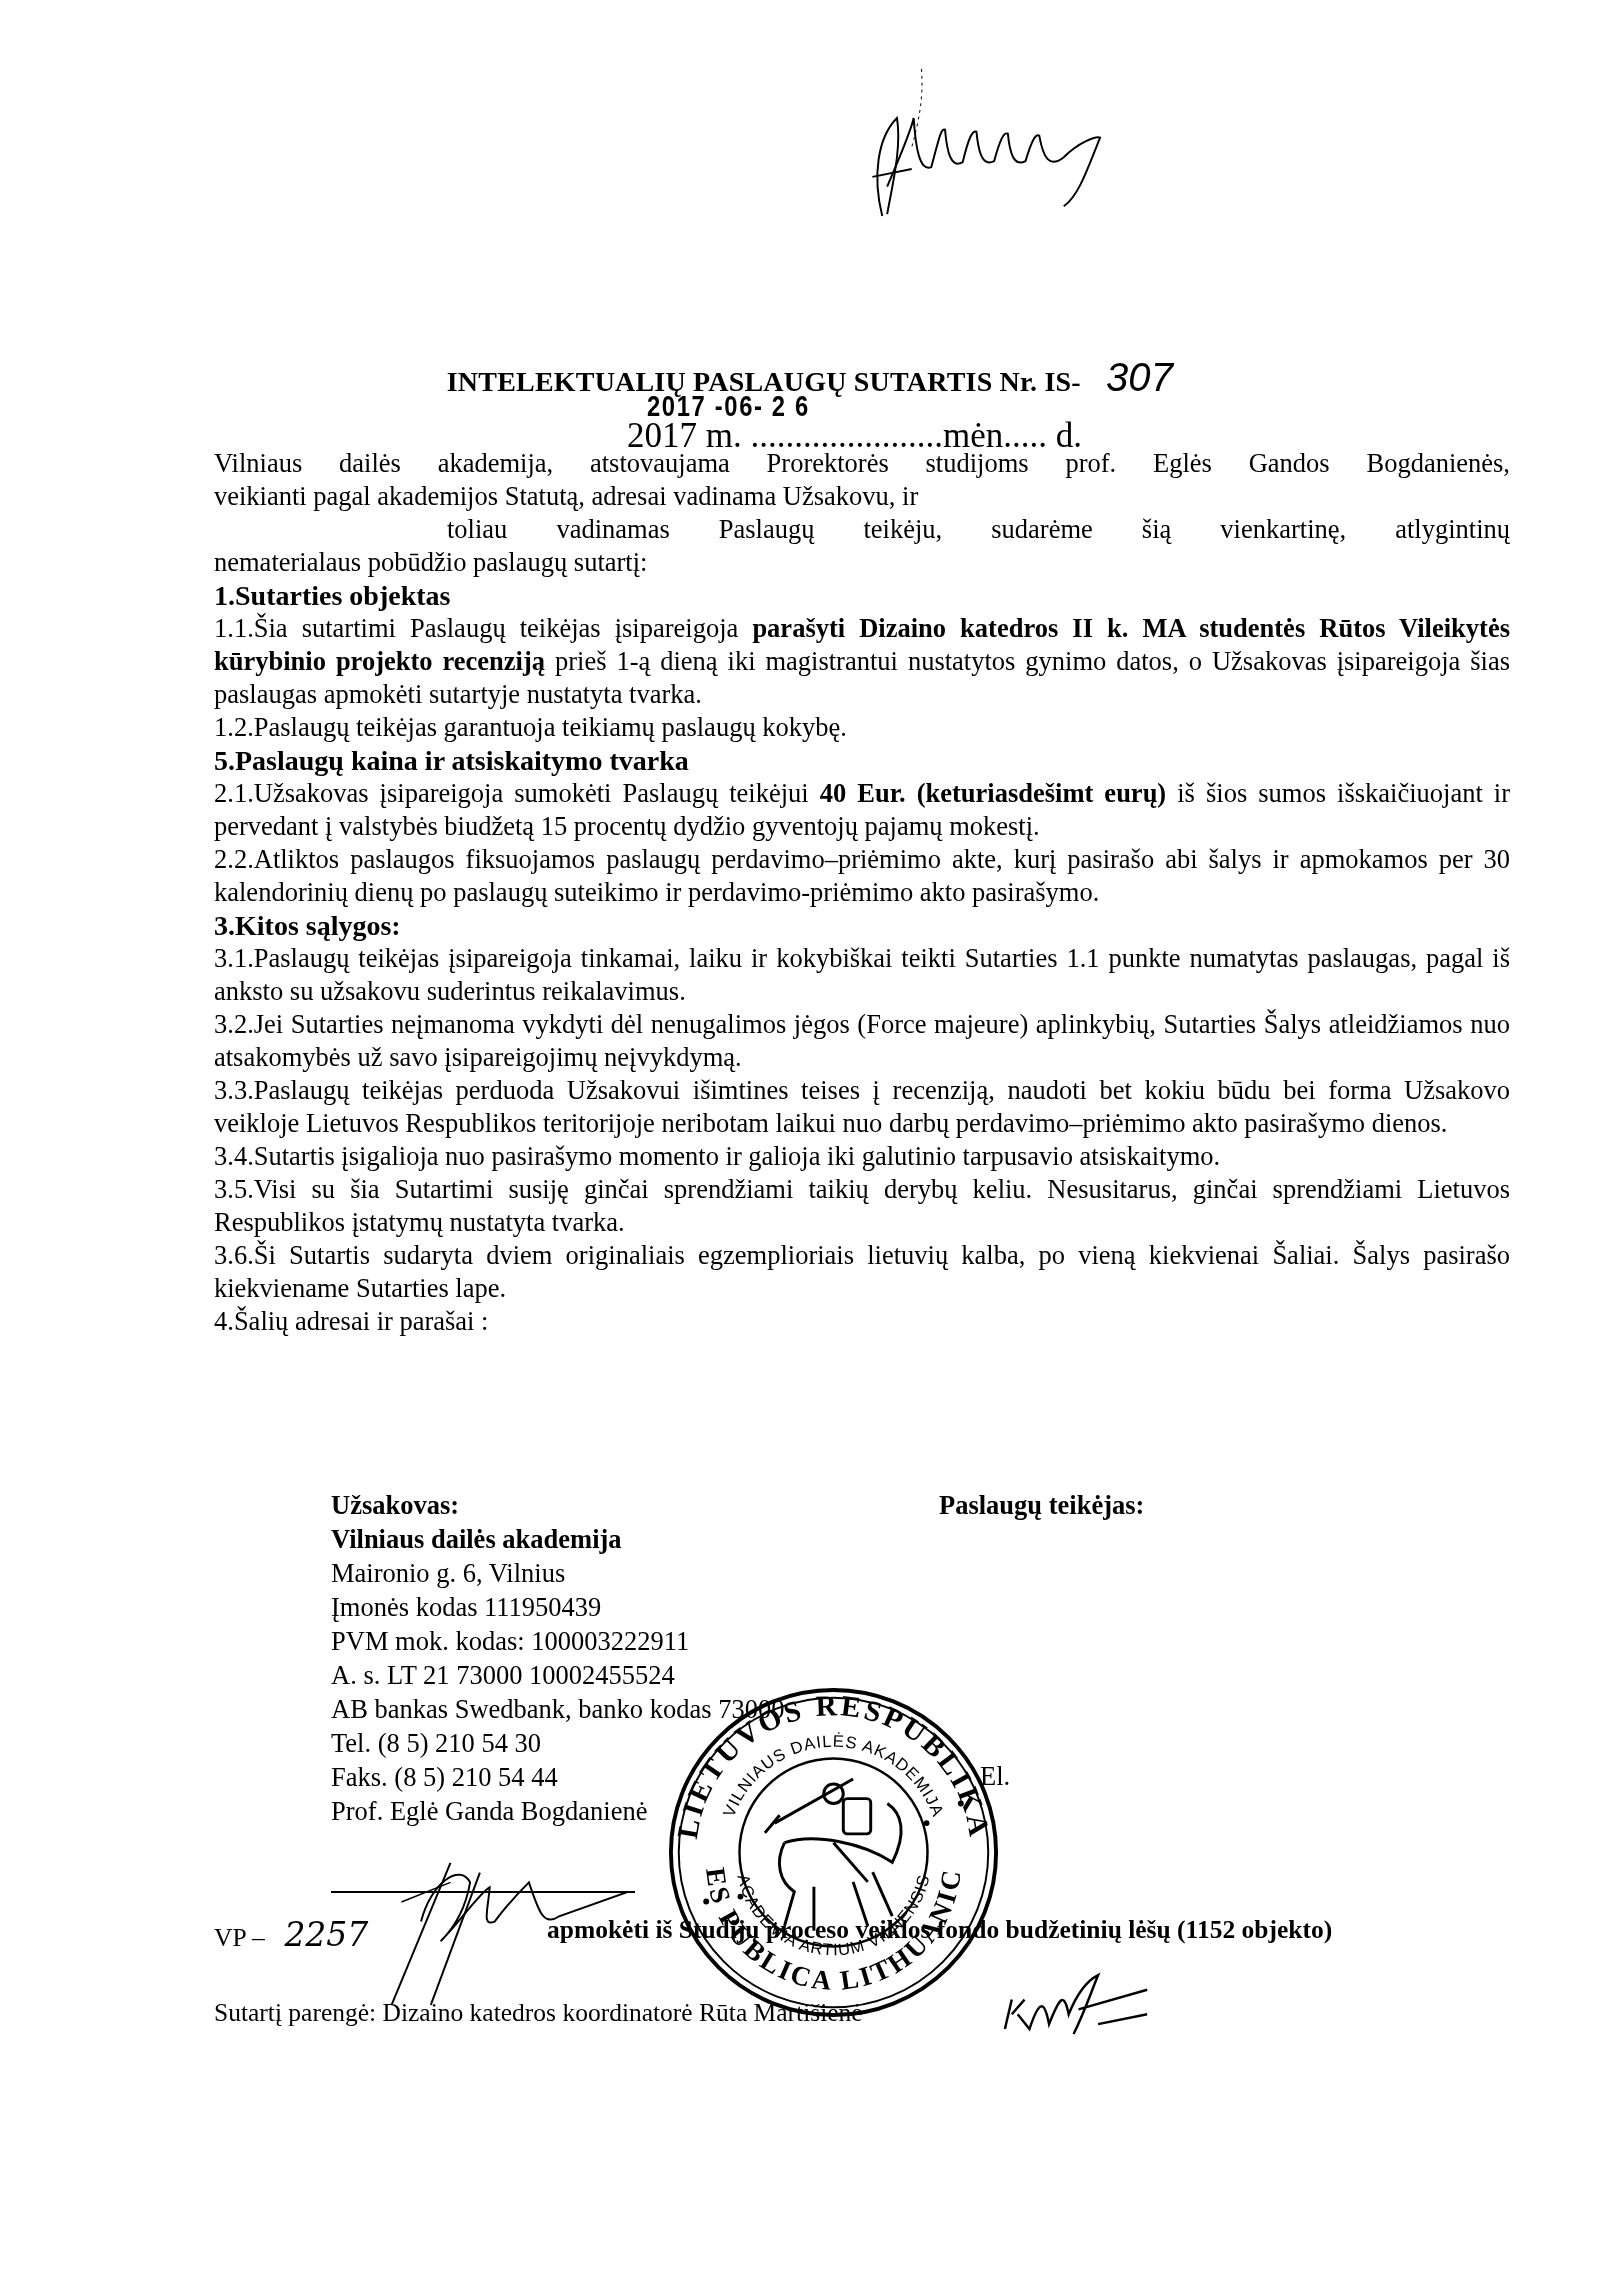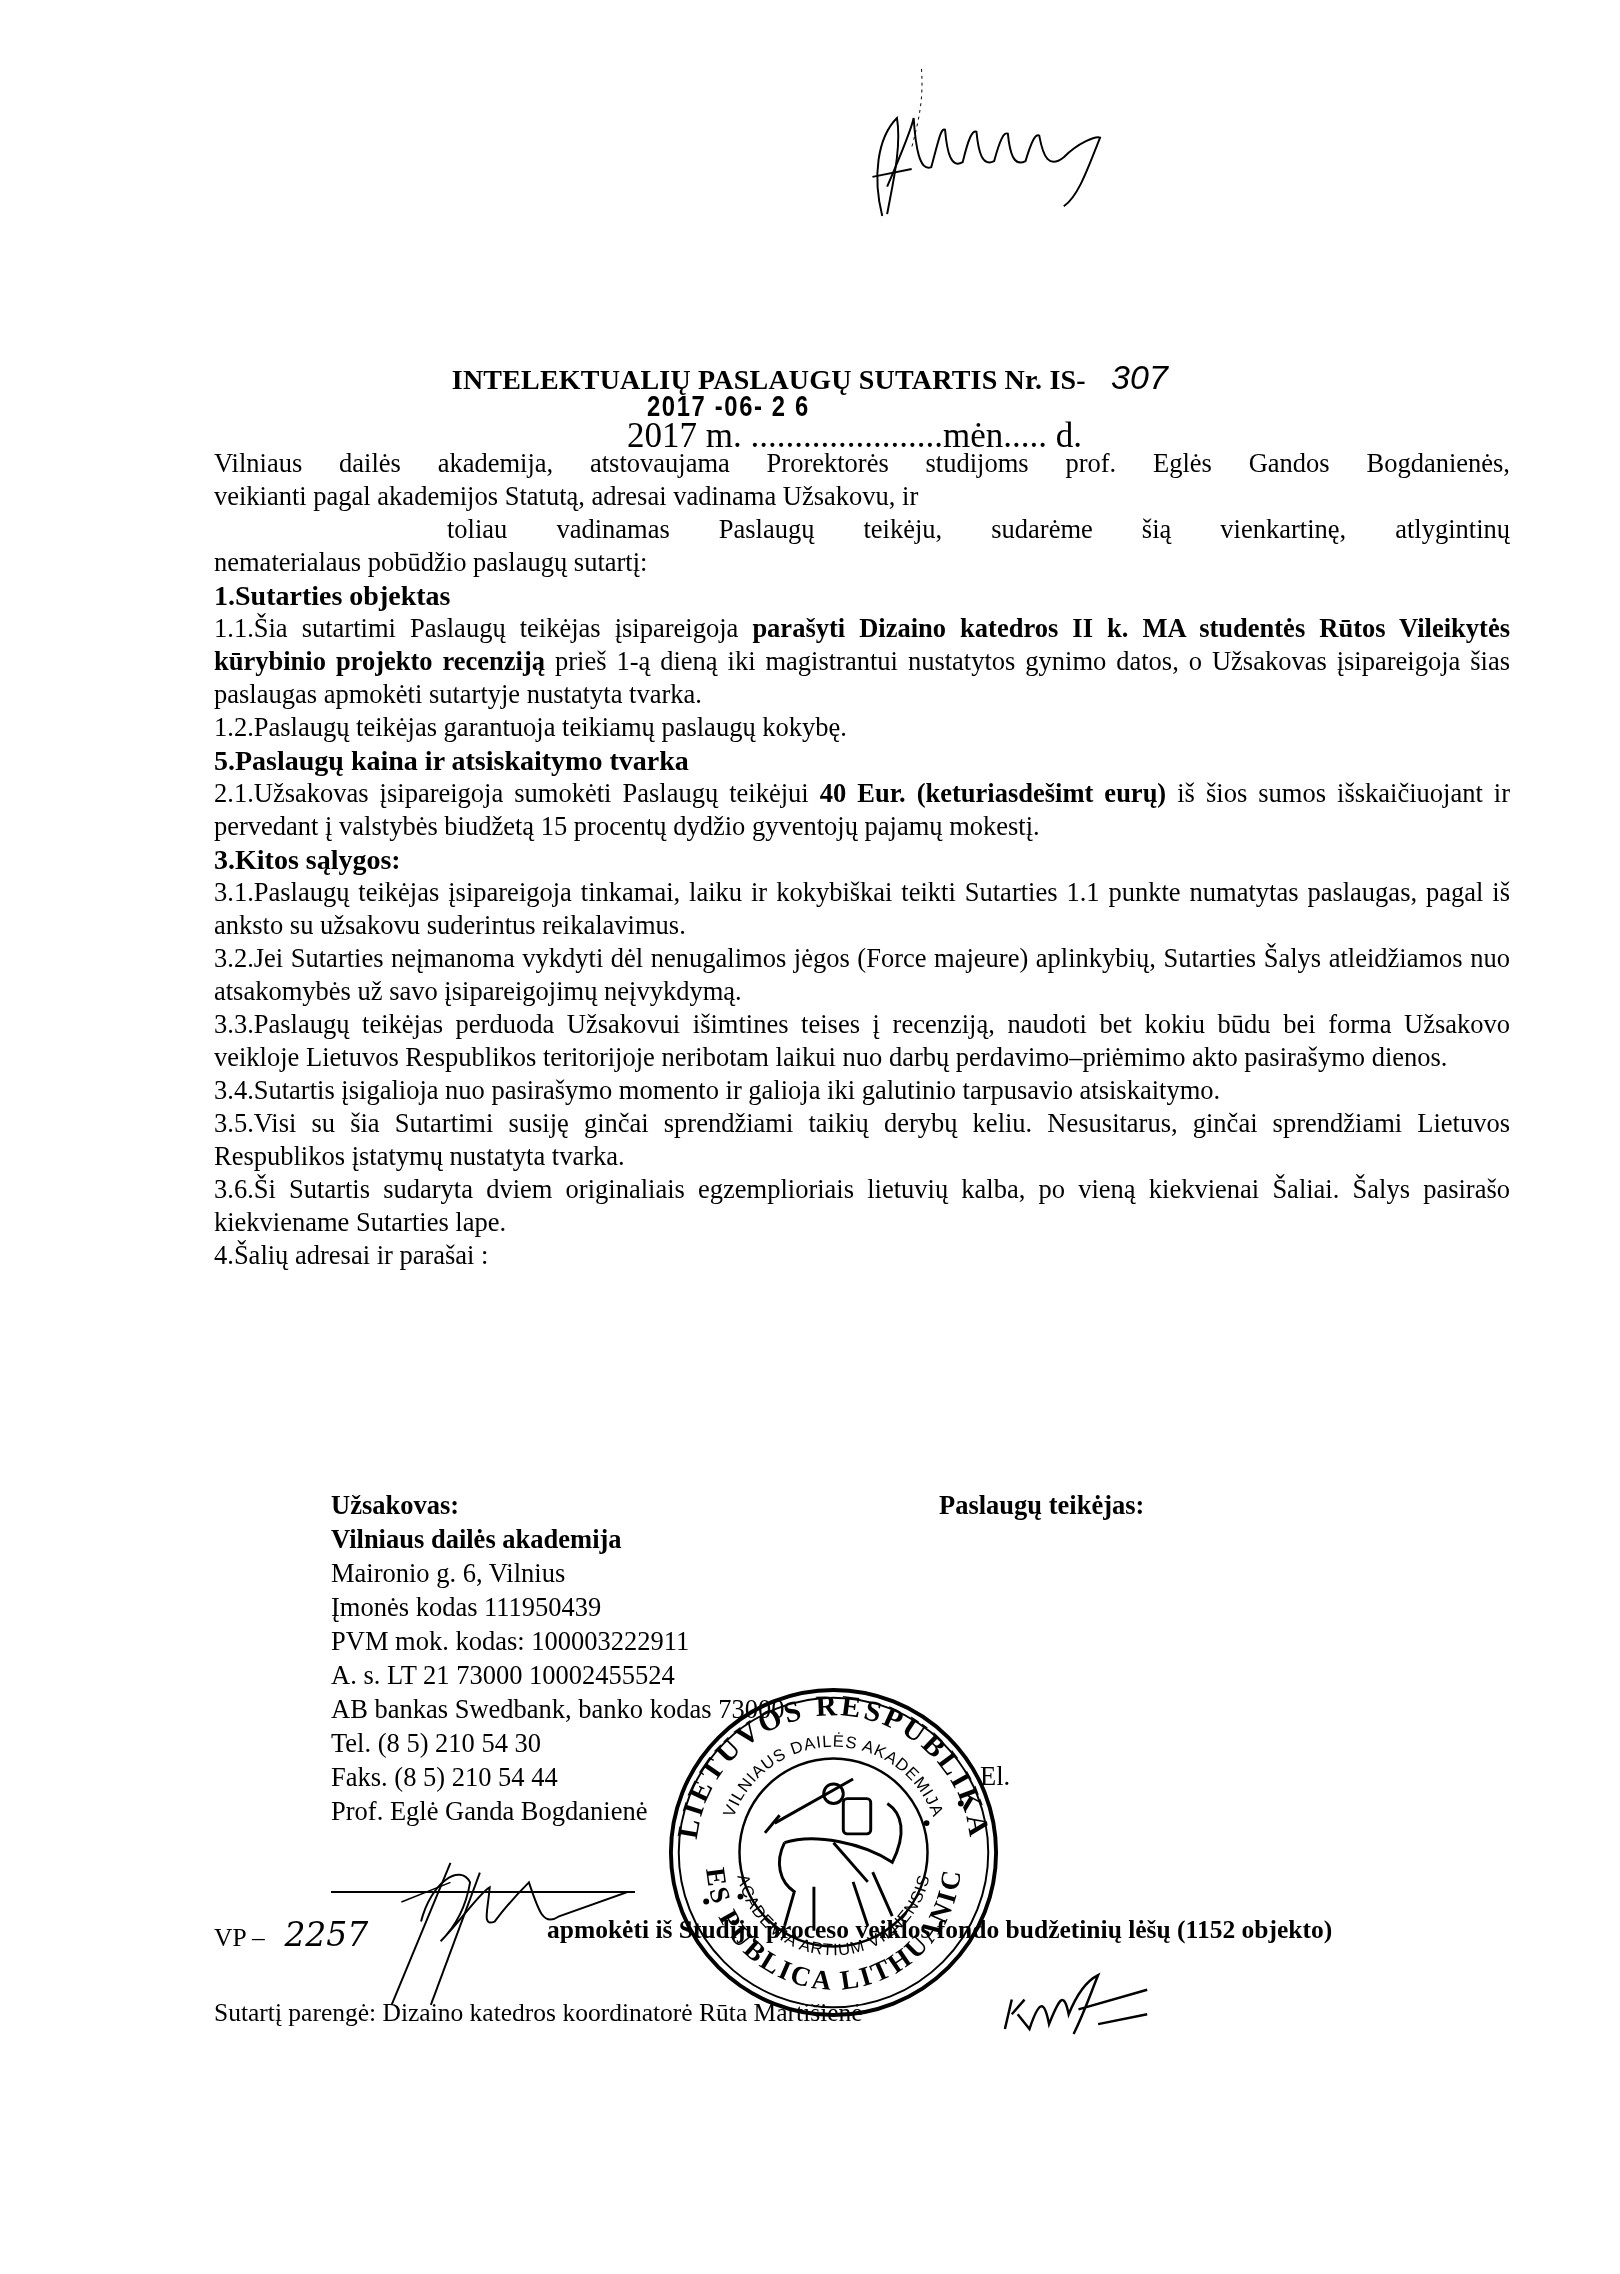--- a/index.html
+++ b/index.html
@@ -2,21 +2,21 @@
 <html><head>
 <meta charset="utf-8">
 <style>
   html, body { margin:0; padding:0; background:#ffffff; }
   body { width:1620px; height:2275px; position:relative; overflow:hidden; color:#000;
          font-family:"Liberation Serif", serif; }
   .abs { position:absolute; }
   .page-text { font-size:26.5px; line-height:33px; }
   .sig-top { left:843px; top:59px; width:314px; height:167px; }
   .title { left:0; width:1620px; top:361px; text-align:center; font-weight:bold; font-size:28px; letter-spacing:0.2px; }
-  .title .num { font-family:"Liberation Sans", sans-serif; font-weight:normal; font-style:italic; font-size:34px; margin-left:25px; }
+  .title .num { font-family:"Liberation Sans", sans-serif; font-weight:normal; font-style:italic; font-size:40px; margin-left:25px; }
   .date-stamp { left:647px; top:390px; font-family:"Liberation Sans", sans-serif; font-size:29px; font-weight:bold; transform:scaleX(0.82); transform-origin:left top; letter-spacing:2px; }
   .date-line { left:627px; top:416px; font-size:35px; }
   .body { left:214px; top:447px; width:1296px; }
   .body p { margin:0; text-align:justify; }
   .body .j { text-align-last:justify; }
   .body h2 { margin:0; font-size:28px; font-weight:bold; line-height:33px; }
   .indent { padding-left:233px; }
   .sign { top:1488px; left:331px; width:1176px; font-size:26.5px; line-height:34px; }
   .sign .col-left { position:absolute; left:0; top:0; width:549px; }
   .sign .col-right { position:absolute; left:608px; top:0; font-weight:bold; }
@@ -52,20 +52,21 @@
   <p>veikianti pagal akademijos Statutą, adresai vadinama Užsakovu, ir</p>
   <p class="indent j">toliau vadinamas Paslaugų teikėju, sudarėme šią vienkartinę, atlygintinų</p>
   <p>nematerialaus pobūdžio paslaugų sutartį:</p>
 
   <h2>1.Sutarties objektas</h2>
   <p><span>1.1.Šia sutartimi Paslaugų teikėjas įsipareigoja </span><span class="b">parašyti Dizaino katedros II k. MA studentės Rūtos Vileikytės kūrybinio projekto recenziją</span><span> prieš 1-ą dieną iki magistrantui nustatytos gynimo datos, o Užsakovas įsipareigoja šias paslaugas apmokėti sutartyje nustatyta tvarka.</span></p>
   <p>1.2.Paslaugų teikėjas garantuoja teikiamų paslaugų kokybę.</p>
 
   <h2>5.Paslaugų kaina ir atsiskaitymo tvarka</h2>
   <p><span>2.1.Užsakovas įsipareigoja sumokėti Paslaugų teikėjui </span><span class="b">40 Eur. (keturiasdešimt eurų)</span><span> iš šios sumos išskaičiuojant ir pervedant į valstybės biudžetą 15 procentų dydžio gyventojų pajamų mokestį.</span></p>
+  <p>2.2.Atliktos paslaugos fiksuojamos paslaugų perdavimo–priėmimo akte, kurį pasirašo abi šalys ir apmokamos per 30 kalendorinių dienų po paslaugų suteikimo ir perdavimo-priėmimo akto pasirašymo.</p>
 
   <h2>3.Kitos sąlygos:</h2>
   <p>3.1.Paslaugų teikėjas įsipareigoja tinkamai, laiku ir kokybiškai teikti Sutarties 1.1 punkte numatytas paslaugas, pagal iš anksto su užsakovu suderintus reikalavimus.</p>
   <p>3.2.Jei Sutarties neįmanoma vykdyti dėl nenugalimos jėgos (Force majeure) aplinkybių, Sutarties Šalys atleidžiamos nuo atsakomybės už savo įsipareigojimų neįvykdymą.</p>
   <p>3.3.Paslaugų teikėjas perduoda Užsakovui išimtines teises į recenziją, naudoti bet kokiu būdu bei forma Užsakovo veikloje Lietuvos Respublikos teritorijoje neribotam laikui nuo darbų perdavimo–priėmimo akto pasirašymo dienos.</p>
   <p>3.4.Sutartis įsigalioja nuo pasirašymo momento ir galioja iki galutinio tarpusavio atsiskaitymo.</p>
   <p>3.5.Visi su šia Sutartimi susiję ginčai sprendžiami taikių derybų keliu. Nesusitarus, ginčai sprendžiami Lietuvos Respublikos įstatymų nustatyta tvarka.</p>
   <p>3.6.Ši Sutartis sudaryta dviem originaliais egzemplioriais lietuvių kalba, po vieną kiekvienai Šaliai. Šalys pasirašo kiekviename Sutarties lape.</p>
   <p>4.Šalių adresai ir parašai :</p>
 </div>

